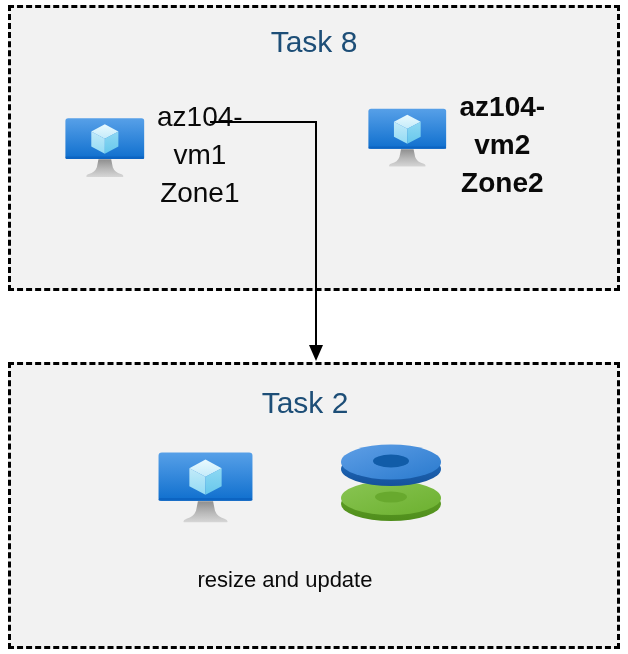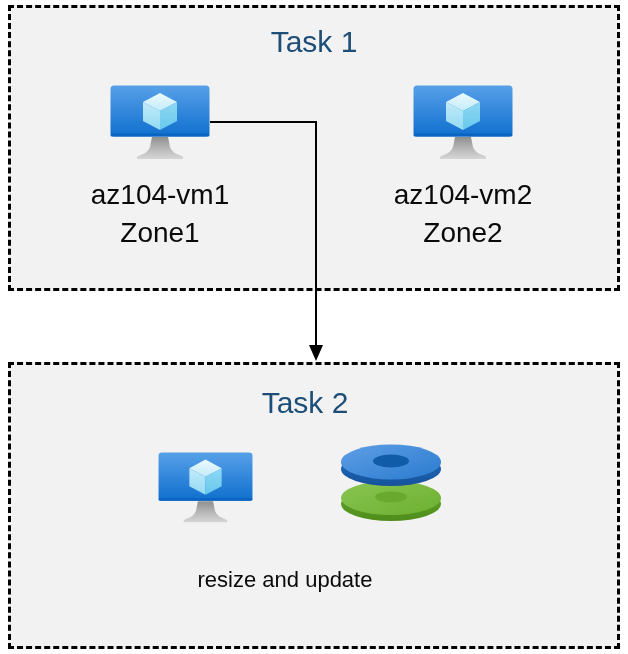--- a/index.html
+++ b/index.html
@@ -25,25 +25,24 @@
     text-align: center;
     font-size: 30px;
     line-height: 36px;
     color: #1d4e77;
   }
   #task2-box .task-title { top: 20px; left: 0; right: 18px; }
   .vm-group {
     position: absolute;
     width: 190px;
     display: flex;
-    flex-direction: column;
     align-items: center;
   }
   #vm-group-1 { left: 54px;  top: 77px; }
-  #vm-group-2 { left: 357px; top: 77px; }
+  #vm-group-2 { left: 357px; top: 67px; font-weight: bold; }
   .vm-label {
     margin-top: 13px;
     text-align: center;
     font-size: 28px;
     line-height: 38px;
     color: #0a0a0a;
   }
   .t2-vm-icon   { position: absolute; left: 147px; top: 87px; }
   .t2-disk-icon { position: absolute; left: 328px; top: 77px; }
   .t2-caption {
@@ -123,21 +122,21 @@
       <ellipse cx="52" cy="27" rx="50" ry="17" fill="url(#g-diskblueside)"></ellipse>
       <ellipse cx="52" cy="20" rx="50" ry="17.5" fill="url(#g-diskblue)"></ellipse>
       <ellipse cx="52" cy="19" rx="18" ry="6.5" fill="#115ca8"></ellipse>
     </symbol>
   </defs>
 </svg>
 
 <div id="canvas">
 
   <div id="task1-box" class="task-box">
-    <div class="task-title">Task 1</div>
+    <div class="task-title">Task 8</div>
 
     <div id="vm-group-1" class="vm-group">
       <svg width="100" height="78">
         <use href="#vm-icon"></use>
       </svg>
       <div class="vm-label">
         <div>az104-vm1</div>
         <div>Zone1</div>
       </div>
     </div>

